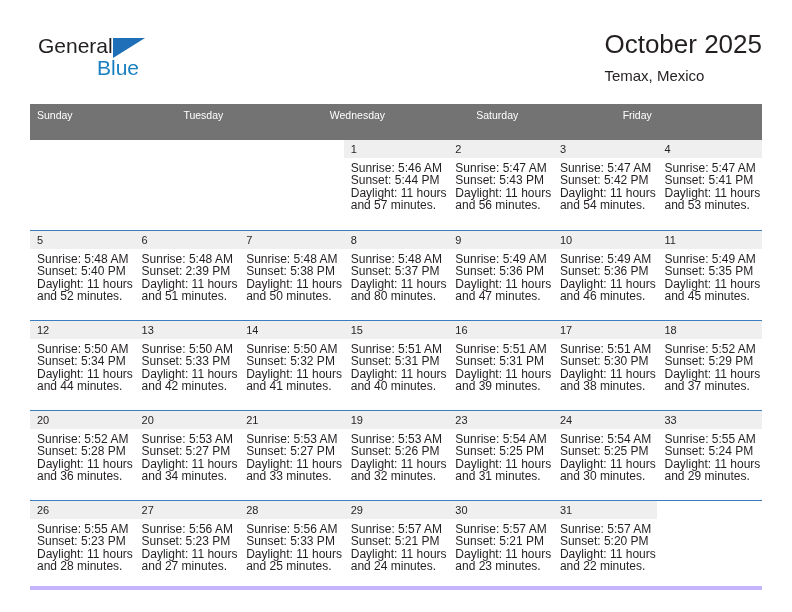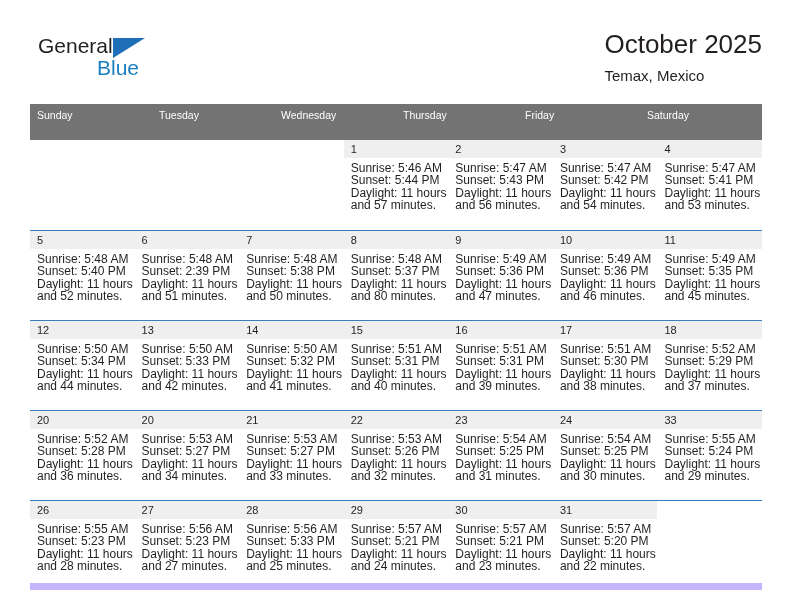--- a/index.html
+++ b/index.html
@@ -114,21 +114,21 @@
   .week-row {
     display: flex;
     height: 90px;
     border-top: 1px solid #3b7dbf;
     box-sizing: border-box;
   }
   .week-row:first-of-type {
     border-top: none;
   }
   .week-row.last {
-    border-bottom: 7px solid #c4b5fd;
+    border-bottom: 4px solid #c4b5fd;
   }
 
   .day-cell {
     flex: 1 1 0;
     box-sizing: border-box;
     position: relative;
     background: #ffffff;
     overflow: hidden;
   }
   .day-cell.filled .daynum-band {
@@ -174,23 +174,22 @@
       <div class="cal-subtitle">Temax, Mexico</div>
     </div>
 
   </div>
 
   <div class="calendar">
     <div class="weekday-row" id="weekday-row">
         <div class="weekday">Sunday</div>
         <div class="weekday">Tuesday</div>
         <div class="weekday">Wednesday</div>
-        <div class="weekday">Thursday</div>
+        <div class="weekday">Saturday</div>
         <div class="weekday">Friday</div>
-        <div class="weekday">Saturday</div>
       </div>
     <div id="weeks-container">
         <div class="week-row">
           <div class="day-cell">
             <div class="daynum-band">
               <div class="daynum"></div>
             </div>
           </div>
           <div class="day-cell">
             <div class="daynum-band">
@@ -434,21 +433,21 @@
             </div>
             <div class="day-info">
               <div>Sunrise: 5:53 AM</div>
               <div>Sunset: 5:27 PM</div>
               <div>Daylight: 11 hours</div>
               <div>and 33 minutes.</div>
             </div>
           </div>
           <div class="day-cell filled">
             <div class="daynum-band">
-              <div class="daynum">22</div>
+              <div class="daynum">19</div>
             </div>
             <div class="day-info">
               <div>Sunrise: 5:53 AM</div>
               <div>Sunset: 5:26 PM</div>
               <div>Daylight: 11 hours</div>
               <div>and 32 minutes.</div>
             </div>
           </div>
           <div class="day-cell filled">
             <div class="daynum-band">

